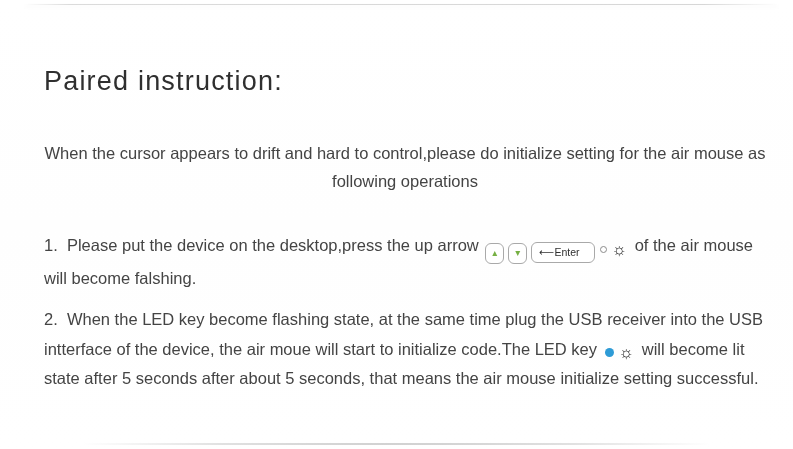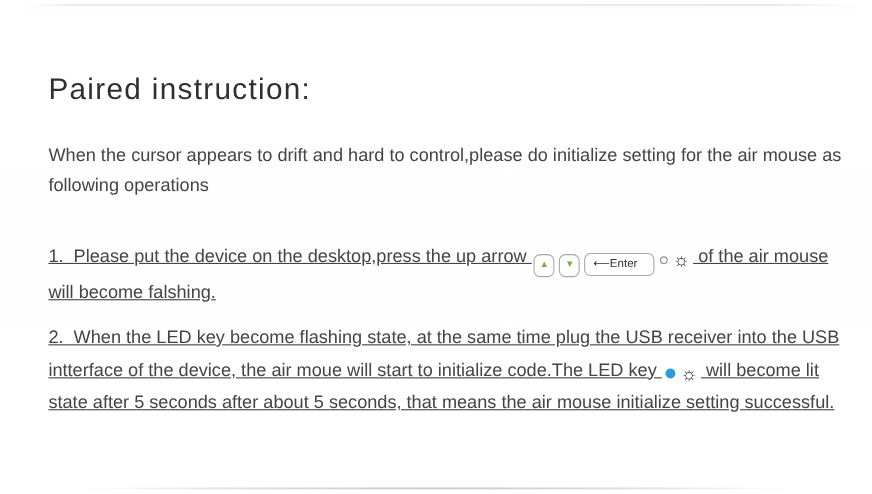--- a/index.html
+++ b/index.html
@@ -47,22 +47,22 @@
     font-weight: 400;
     letter-spacing: 1.2px;
     color: #2f2f2f;
   }
   p.body-text {
     margin: 0;
     font-size: 16.5px;
     line-height: 28px;
     color: #444444;
   }
-  p.intro { margin-top: 30px; }
-  p.step { margin-top: 36px; line-height: 29.5px; text-decoration: underline; }
+  p.intro { margin-top: 42px; text-align: center; }
+  p.step { margin-top: 36px; line-height: 29.5px; }
   p.step2 { margin-top: 12px; }
 
   
   .key {
     display: inline-flex;
     align-items: center;
     justify-content: center;
     height: 21px;
     min-width: 19px;
     padding: 0 1px;

